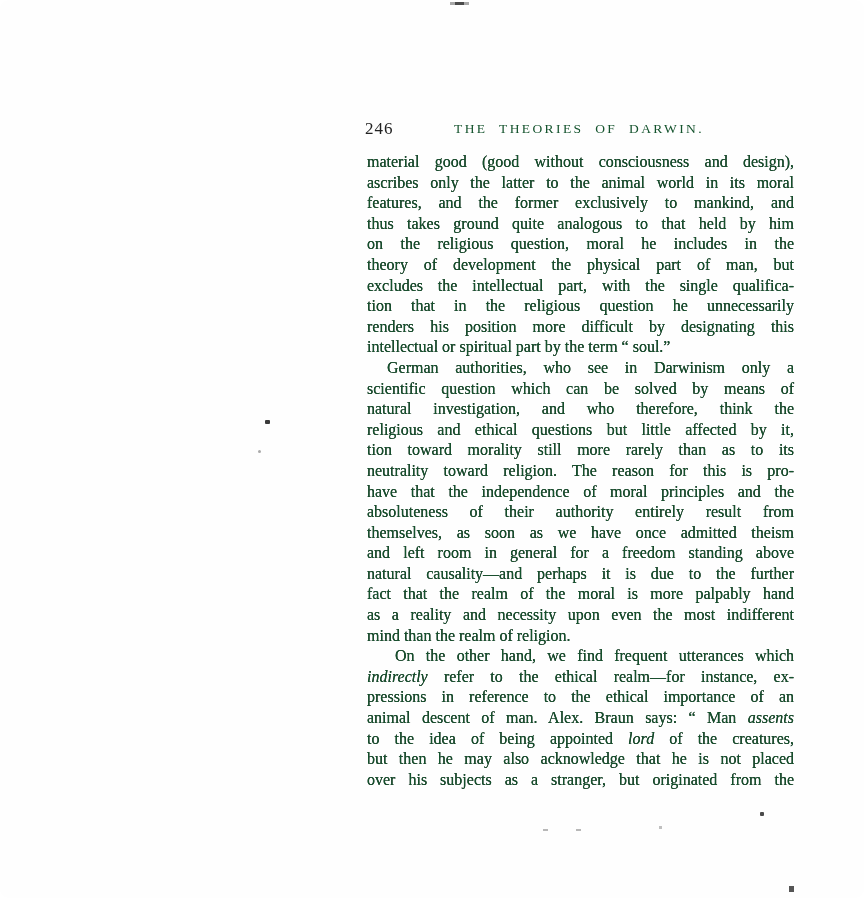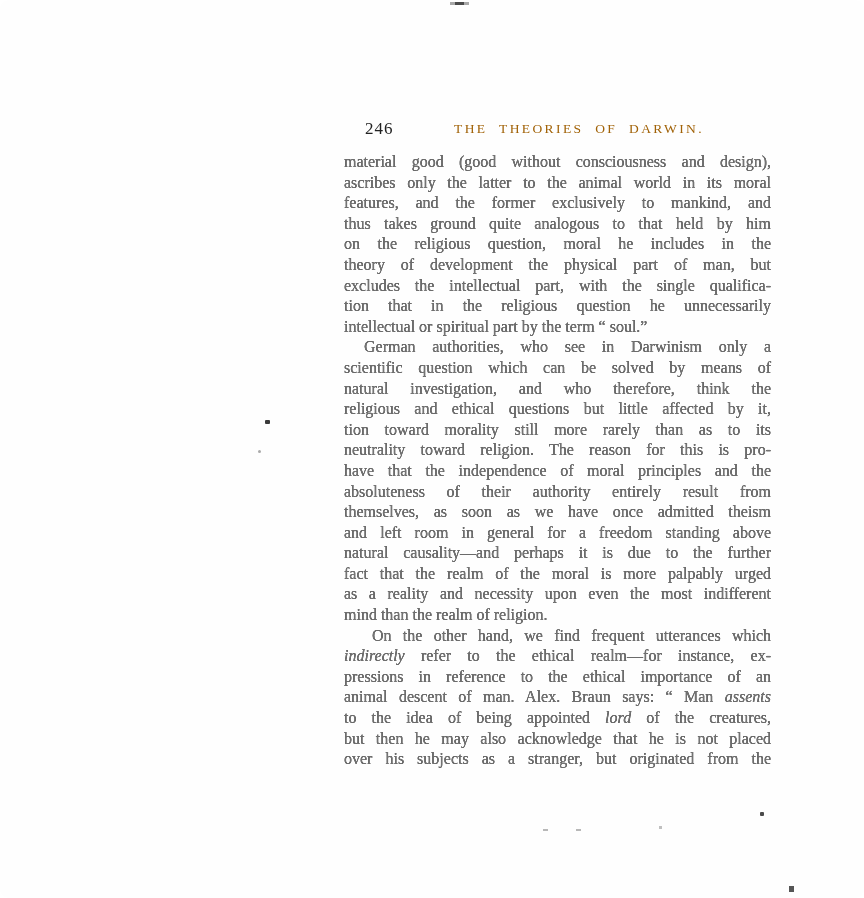--- a/index.html
+++ b/index.html
@@ -35,30 +35,30 @@
   }
   .running-title {
     position: absolute;
     left: 0;
     right: 0;
     top: 2px;
     text-align: center;
     font-size: 13.5px;
     letter-spacing: 2.4px;
     word-spacing: 6px;
-    color: #a16207;
+    color: #14532d;
   }
   
   .text-block {
     position: absolute;
-    left: 344px;
+    left: 367px;
     top: 152px;
     width: 427px;
     font-size: 16px;
-    color: #737373;
+    color: #14532d;
     text-shadow: 0 0 0.35px #1b1b1b;
   }
   .line {
     height: 20.6px;
     line-height: 20.6px;
     text-align: justify;
     text-align-last: justify;
     white-space: normal;
     overflow: visible;
   }
@@ -104,34 +104,35 @@
   <div class="text-block">
 
     <div class="line">material good (good without consciousness and design),</div>
     <div class="line">ascribes only the latter to the animal world in its moral</div>
     <div class="line">features, and the former exclusively to mankind, and</div>
     <div class="line">thus takes ground quite analogous to that held by him</div>
     <div class="line">on the religious question, moral he includes in the</div>
     <div class="line">theory of development the physical part of man, but</div>
     <div class="line">excludes the intellectual part, with the single qualifica-</div>
     <div class="line">tion that in the religious question he unnecessarily</div>
+    <div class="line">renders his position more difficult by designating this</div>
     <div class="line flush-last">intellectual or spiritual part by the term “ soul.”</div>
 
     <div class="line indent-sm">German authorities, who see in Darwinism only a</div>
     <div class="line">scientific question which can be solved by means of</div>
     <div class="line">natural investigation, and who therefore, think the</div>
     <div class="line">religious and ethical questions but little affected by it,</div>
     <div class="line">tion toward morality still more rarely than as to its</div>
     <div class="line">neutrality toward religion.  The reason for this is pro-</div>
     <div class="line">have that the independence of moral principles and the</div>
     <div class="line">absoluteness of their authority entirely result from</div>
     <div class="line">themselves, as soon as we have once admitted theism</div>
     <div class="line">and left room in general for a freedom standing above</div>
     <div class="line">natural causality—and perhaps it is due to the further</div>
-    <div class="line">fact that the realm of the moral is more palpably urged</div>
+    <div class="line">fact that the realm of the moral is more palpably hand</div>
     <div class="line">as a reality and necessity upon even the most indifferent</div>
     <div class="line flush-last">mind than the realm of religion.</div>
 
     <div class="line indent-md"><span>On the other hand, we find frequent utterances which</span></div>
     <div class="line"><span class="it">indirectly</span><span> refer to the ethical realm—for instance, ex-</span></div>
     <div class="line"><span>pressions in reference to the ethical importance of an</span></div>
     <div class="line"><span>animal descent of man.  Alex. Braun says: “ Man </span><span class="it">assents</span></div>
     <div class="line"><span>to the idea of being appointed </span><span class="it">lord</span><span> of the creatures,</span></div>
     <div class="line"><span>but then he may also acknowledge that he is not placed</span></div>
     <div class="line"><span>over his subjects as a stranger, but originated from the</span></div>

